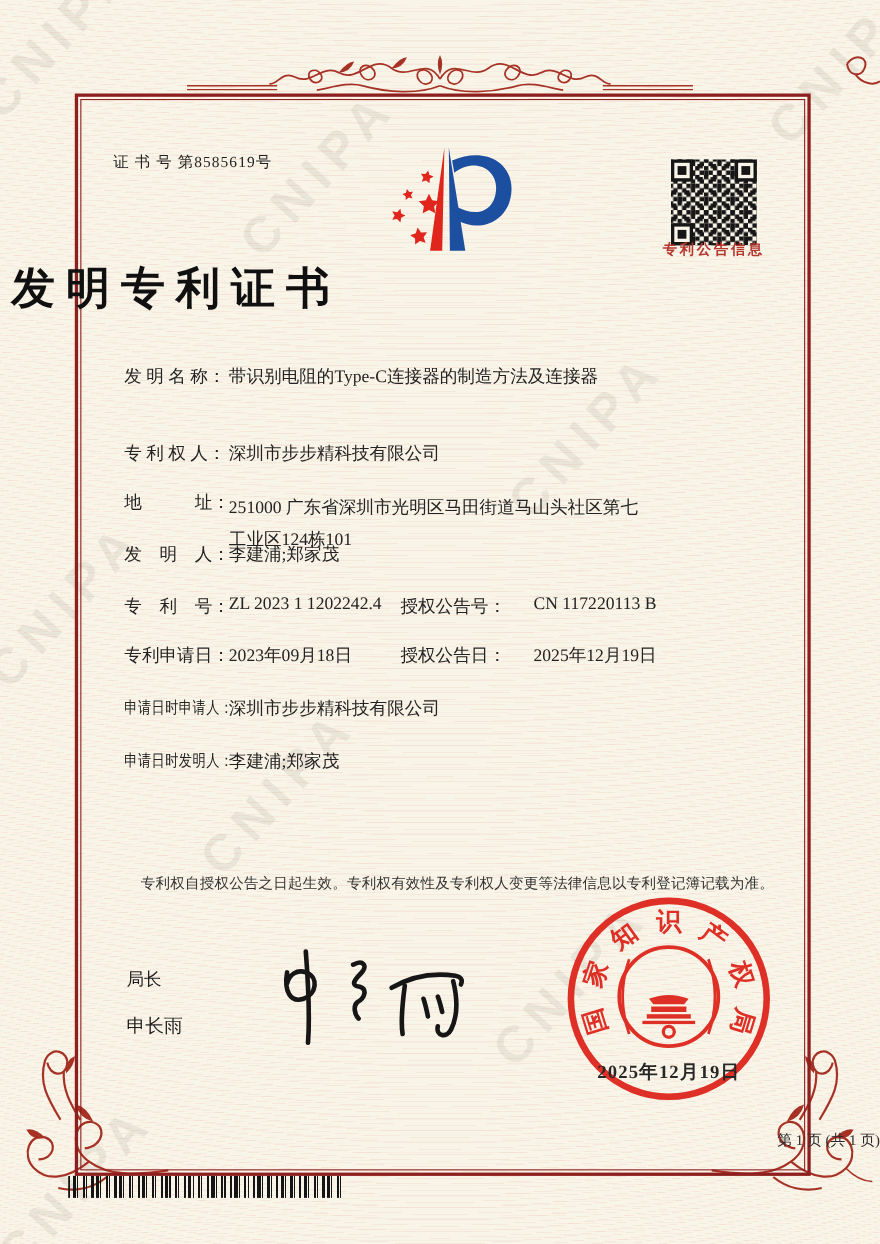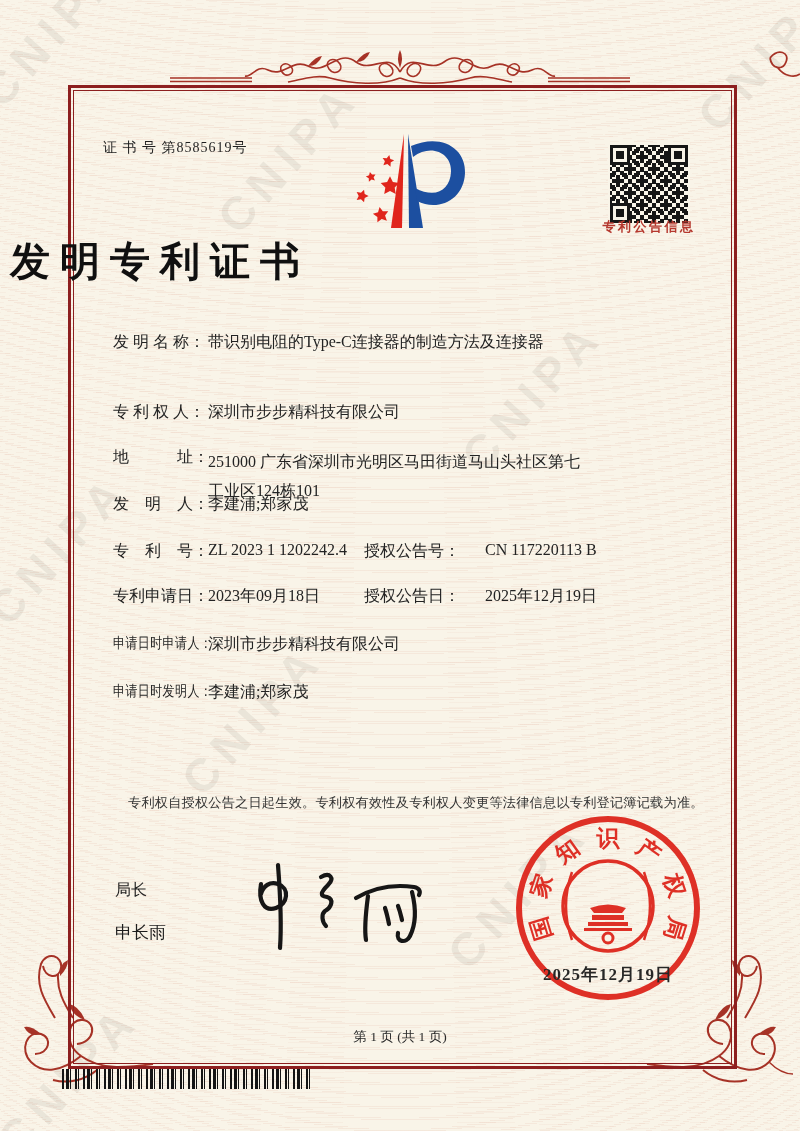--- a/index.html
+++ b/index.html
@@ -41,21 +41,21 @@
   .flabel.condensed{transform:scaleX(0.80);transform-origin:left center;font-size:15px;letter-spacing:0.5px;}
   .legal{position:absolute;font-size:13.2px;color:#333;white-space:nowrap;letter-spacing:0.2px;}
   .legal.l1{left:118px;top:766px;}
   .legal.l2{left:96px;top:794px;margin-left:32px;}
   .sig-title{position:absolute;left:115px;top:880px;font-size:16px;font-family:"Liberation Sans","DejaVu Sans",sans-serif;color:#1d1d1d;}
   .sig-name{position:absolute;left:115px;top:921px;font-size:17px;font-family:"Liberation Sans","DejaVu Sans",sans-serif;color:#1d1d1d;}
   .signature-svg{position:absolute;left:228px;top:856px;}
   .seal-svg{position:absolute;left:508px;top:808px;opacity:0.93;}
   .seal-char{font-size:23px;font-weight:bold;fill:#dd2218;font-family:"Liberation Serif",serif;}
   .seal-date{font-size:17px;font-weight:bold;fill:#181818;letter-spacing:1px;font-family:"Liberation Serif",serif;}
-  .footer-page{position:absolute;left:0;right:0;top:1028px;text-align:center;font-size:13.5px;color:#2a2a2a;}
+  .footer-page{position:absolute;left:0;right:0;top:1028px;text-align:right;font-size:13.5px;color:#2a2a2a;}
   .barcode{
     position:absolute;left:62px;top:1069px;width:248px;height:20px;
     background:repeating-linear-gradient(90deg,
       #141414 0 2px, transparent 2px 4px,
       #141414 4px 7px, transparent 7px 8px,
       #141414 8px 9px, transparent 9px 13px,
       #141414 13px 15px, transparent 15px 16px,
       #141414 16px 17px, transparent 17px 21px);
   }
   .topband{position:absolute;left:0;top:38px;pointer-events:none;}

